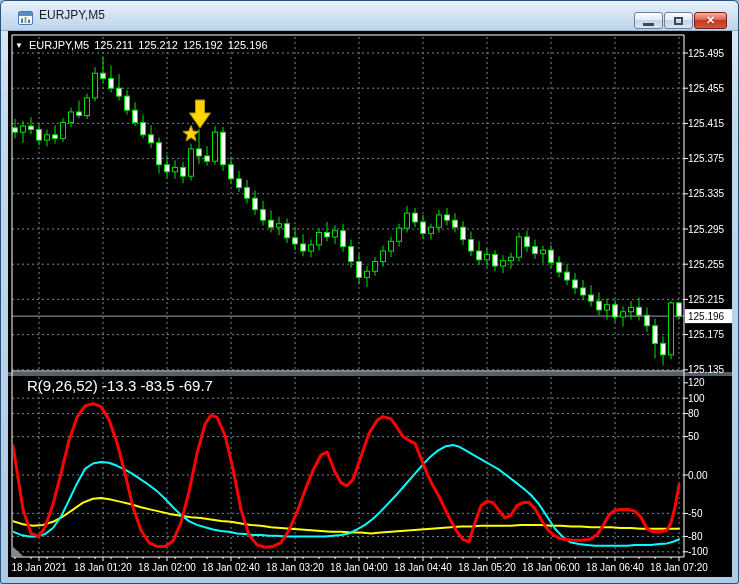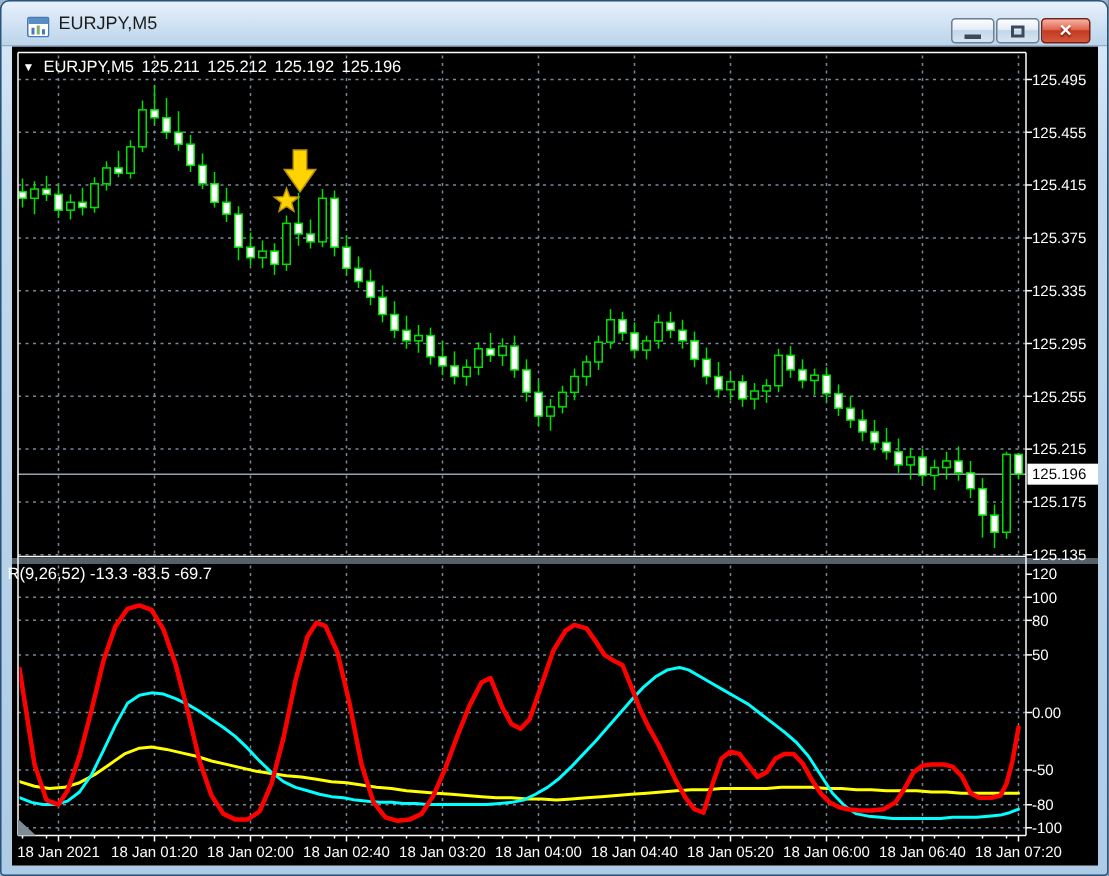--- a/index.html
+++ b/index.html
@@ -18,21 +18,21 @@
         background:linear-gradient(180deg,#fdfeff 0%,#e2ecf6 45%,#c3d6ea 50%,#d7e6f3 100%);
         display:flex;align-items:center;justify-content:center;cursor:default;}
   .wbtn.close{width:33px;border:1px solid #7c1f12;color:#fff;font-size:11px;font-weight:bold;
         background:linear-gradient(180deg,#f6b2a4 0%,#e0654d 45%,#c23a22 50%,#d2573c 100%);
         text-shadow:0 1px 1px #7c1f12;}
   .glyph-min{display:block;width:11px;height:3px;background:#3a4a5a;margin-top:7px;}
   .glyph-restore{display:block;width:9px;height:8px;border:2px solid #3a4a5a;background:transparent;}
   .ohlc-header{position:absolute;left:14px;top:38px;z-index:2;color:#fff;font-size:11px;white-space:nowrap;}
   .ohlc-header span{margin-right:5px;}
   .ohlc-header .dd{font-size:8px;margin-right:6px;position:relative;top:-1px;}
-  .ind-header{position:absolute;left:4px;top:376px;z-index:2;color:#fff;font-size:11px;white-space:nowrap;}
+  .ind-header{position:absolute;left:26px;top:376px;z-index:2;color:#fff;font-size:15px;white-space:nowrap;}
   .ov{position:absolute;z-index:4;background:transparent;}
   .ov.price-pane-ov{left:11px;top:34px;width:672px;height:336px;}
   .ov.indicator-pane-ov{left:11px;top:377px;width:672px;height:179px;}
   .ov.price-axis-ov{left:684px;top:34px;width:48px;height:522px;cursor:ns-resize;}
   .ov.time-axis-ov{left:11px;top:557px;width:672px;height:20px;cursor:ew-resize;}
   .ov.splitter-ov{left:8px;top:370px;width:723px;height:7px;cursor:ns-resize;}
 </style>
 </head>
 <body>
 

